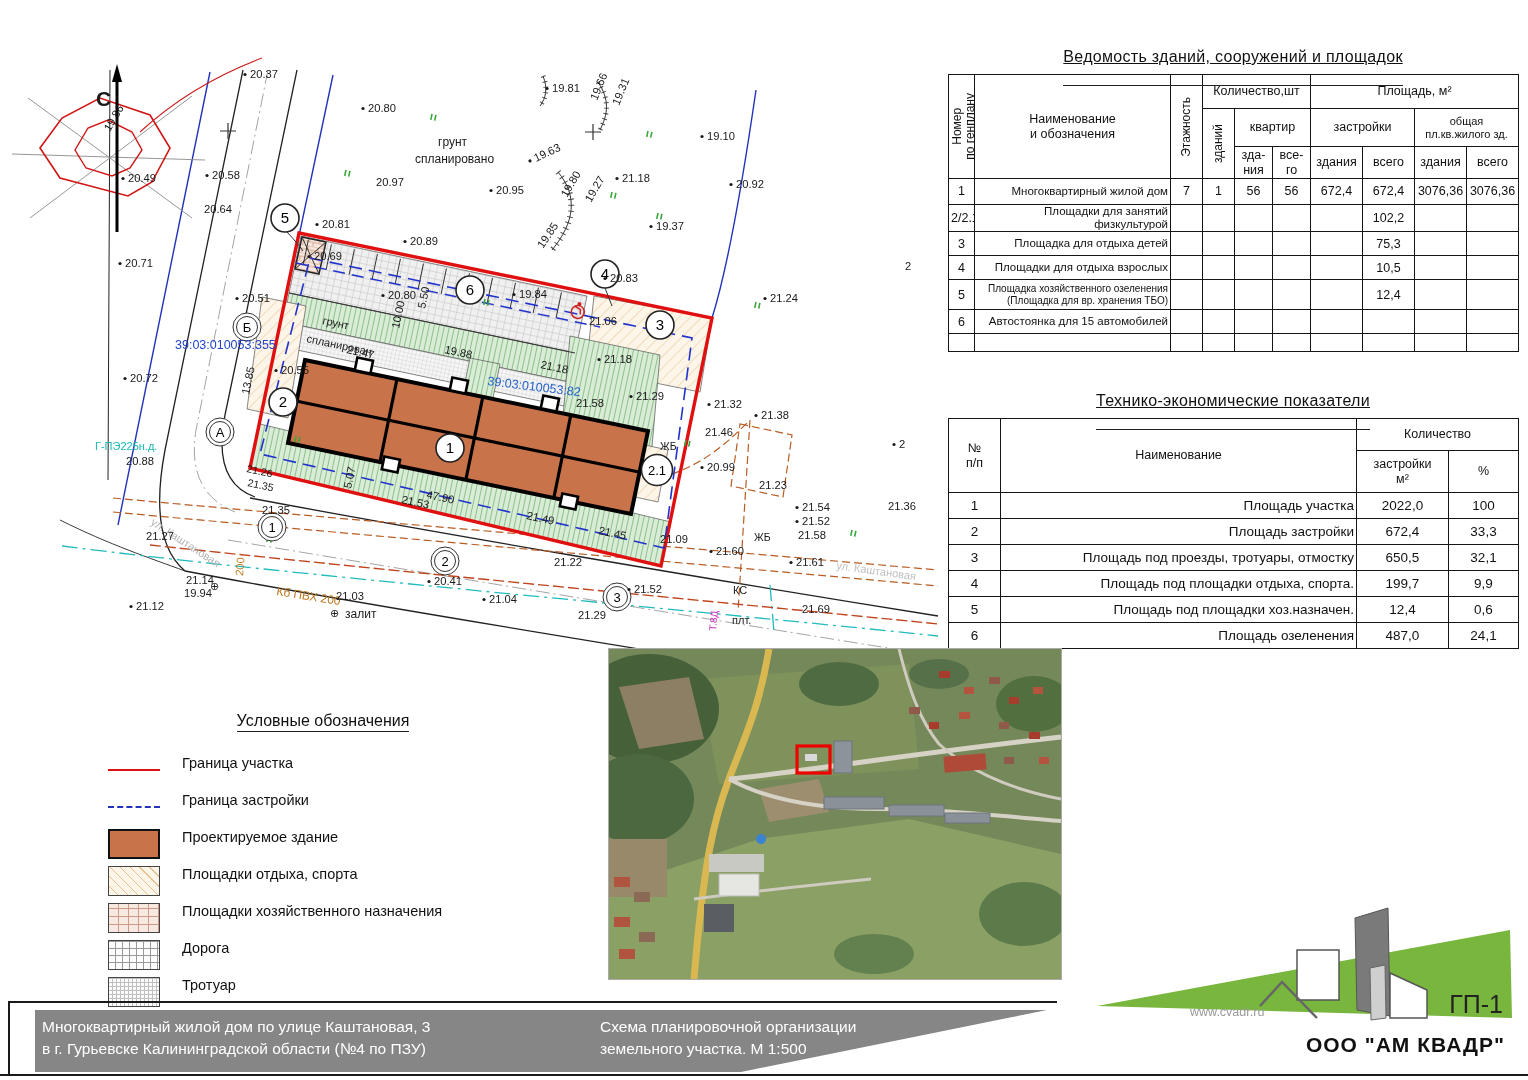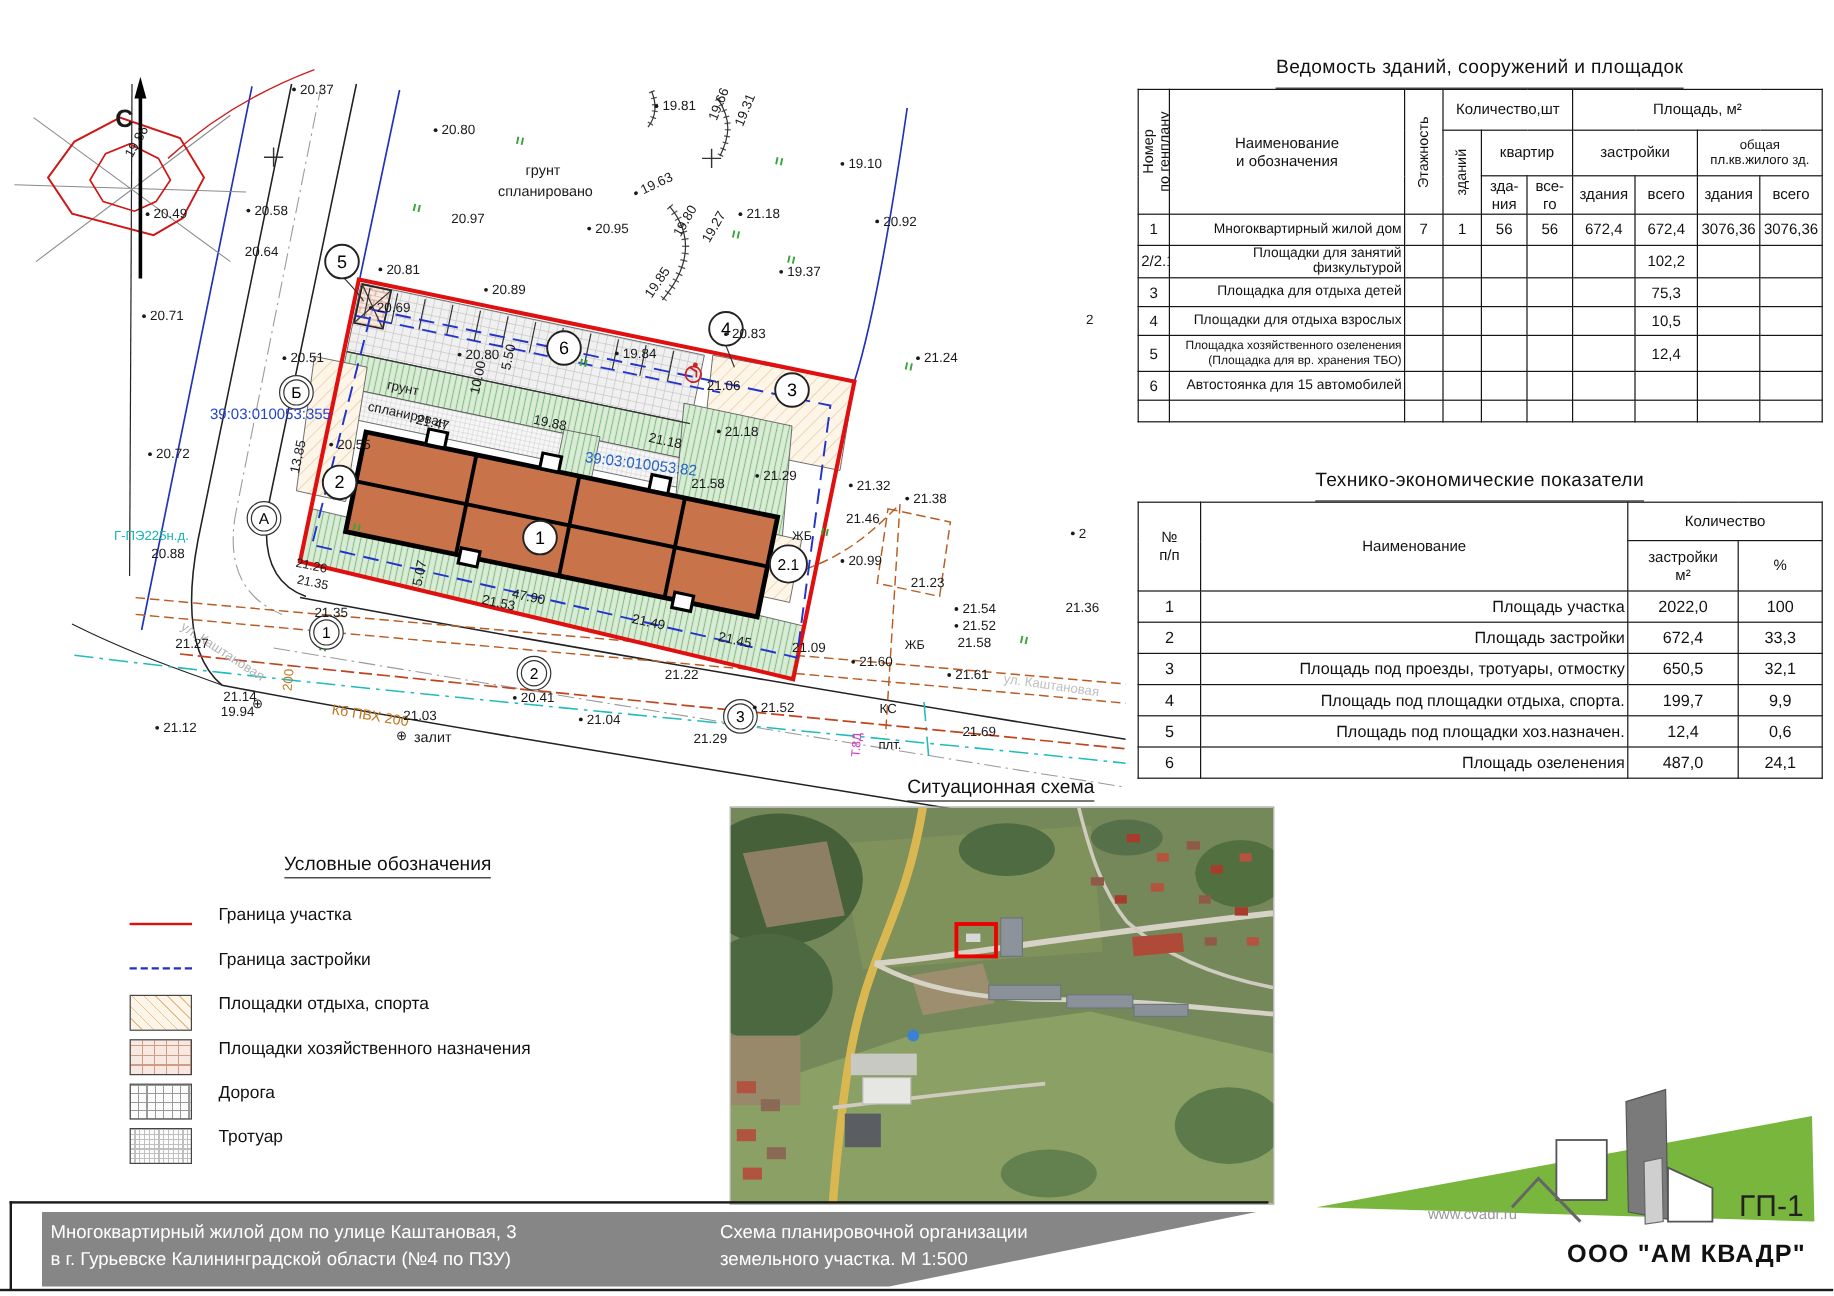--- a/index.html
+++ b/index.html
@@ -2,21 +2,21 @@
 <html><head>
 <meta charset="utf-8">
 <style>
   html,body{margin:0;padding:0;background:#fff;}
   #sheet{position:relative;width:1528px;height:1080px;background:#ffffff;overflow:hidden;
          font-family:"Liberation Sans","DejaVu Sans",sans-serif;color:#111;}
   svg{font-family:"Liberation Sans","DejaVu Sans",sans-serif;}
   
   .tbl-block{position:absolute;}
   .tbl-title{text-align:center;font-size:16px;letter-spacing:.3px;margin-bottom:8px;}
-  .tbl-title span{border-bottom:1.4px solid #222;padding-bottom:8px;}
+  .tbl-title span{border-bottom:1.4px solid #222;padding-bottom:20px;text-decoration:underline;}
   table{border-collapse:collapse;table-layout:fixed;width:570px;}
   th,td{border:1px solid #151515;font-weight:normal;text-align:center;vertical-align:middle;
         font-size:12.5px;padding:0 2px;overflow:hidden;white-space:pre-line;line-height:1.15;}
   .name-cell{text-align:right;padding-left:5px;font-size:11.5px;}
   .tiny{font-size:10px;}
   .vert{writing-mode:vertical-rl;transform:rotate(180deg);margin:0 auto;font-size:12px;line-height:1.1;}
   #tep-table td{font-size:13.5px;height:25px;}
   #tep-table .name-cell{font-size:13.5px;}
   
   #legend{position:absolute;left:108px;top:712px;width:430px;}
@@ -571,40 +571,43 @@
     <div id="legend-items">
         <div class="lg-row">
           <div class="lg-sw sw-line-red"></div>
           <div class="lg-label">Граница участка</div>
         </div>
         <div class="lg-row">
           <div class="lg-sw sw-line-blue-dash"></div>
           <div class="lg-label">Граница застройки</div>
         </div>
         <div class="lg-row">
+          <div class="lg-sw sw-fill-building"></div>
+          <div class="lg-label">Проектируемое здание</div>
+        </div>
+        <div class="lg-row">
           <div class="lg-sw sw-hatch-rest"></div>
           <div class="lg-label">Площадки отдыха, спорта</div>
         </div>
         <div class="lg-row">
           <div class="lg-sw sw-hatch-household"></div>
           <div class="lg-label">Площадки хозяйственного назначения</div>
         </div>
         <div class="lg-row">
           <div class="lg-sw sw-hatch-road"></div>
           <div class="lg-label">Дорога</div>
         </div>
         <div class="lg-row">
           <div class="lg-sw sw-hatch-sidewalk"></div>
           <div class="lg-label">Тротуар</div>
         </div>
       </div>
   </div>
 
   <div id="scheme">
-    <div class="sc-title"><span>Ситуационная схема</span></div>
     <svg width="452" height="330" viewBox="0 0 452 330" style="display:block;border:1px solid #aaa;">
       <rect width="452" height="330" fill="#75885a"></rect>
       <polygon points="0,330 452,330 452,205 300,170 150,190 0,240" fill="#8aa065"></polygon>
       <polygon points="90,30 300,15 310,120 110,135" fill="#7f925c"></polygon>
       <ellipse cx="40" cy="60" rx="70" ry="55" fill="#46603a"></ellipse>
       <ellipse cx="30" cy="150" rx="55" ry="45" fill="#4c6840"></ellipse>
       <ellipse cx="230" cy="35" rx="40" ry="22" fill="#4f6b42"></ellipse>
       <ellipse cx="330" cy="25" rx="30" ry="15" fill="#56714a"></ellipse>
       <ellipse cx="425" cy="55" rx="38" ry="28" fill="#52703f"></ellipse>
       <ellipse cx="415" cy="265" rx="45" ry="32" fill="#5d7a4a"></ellipse>

